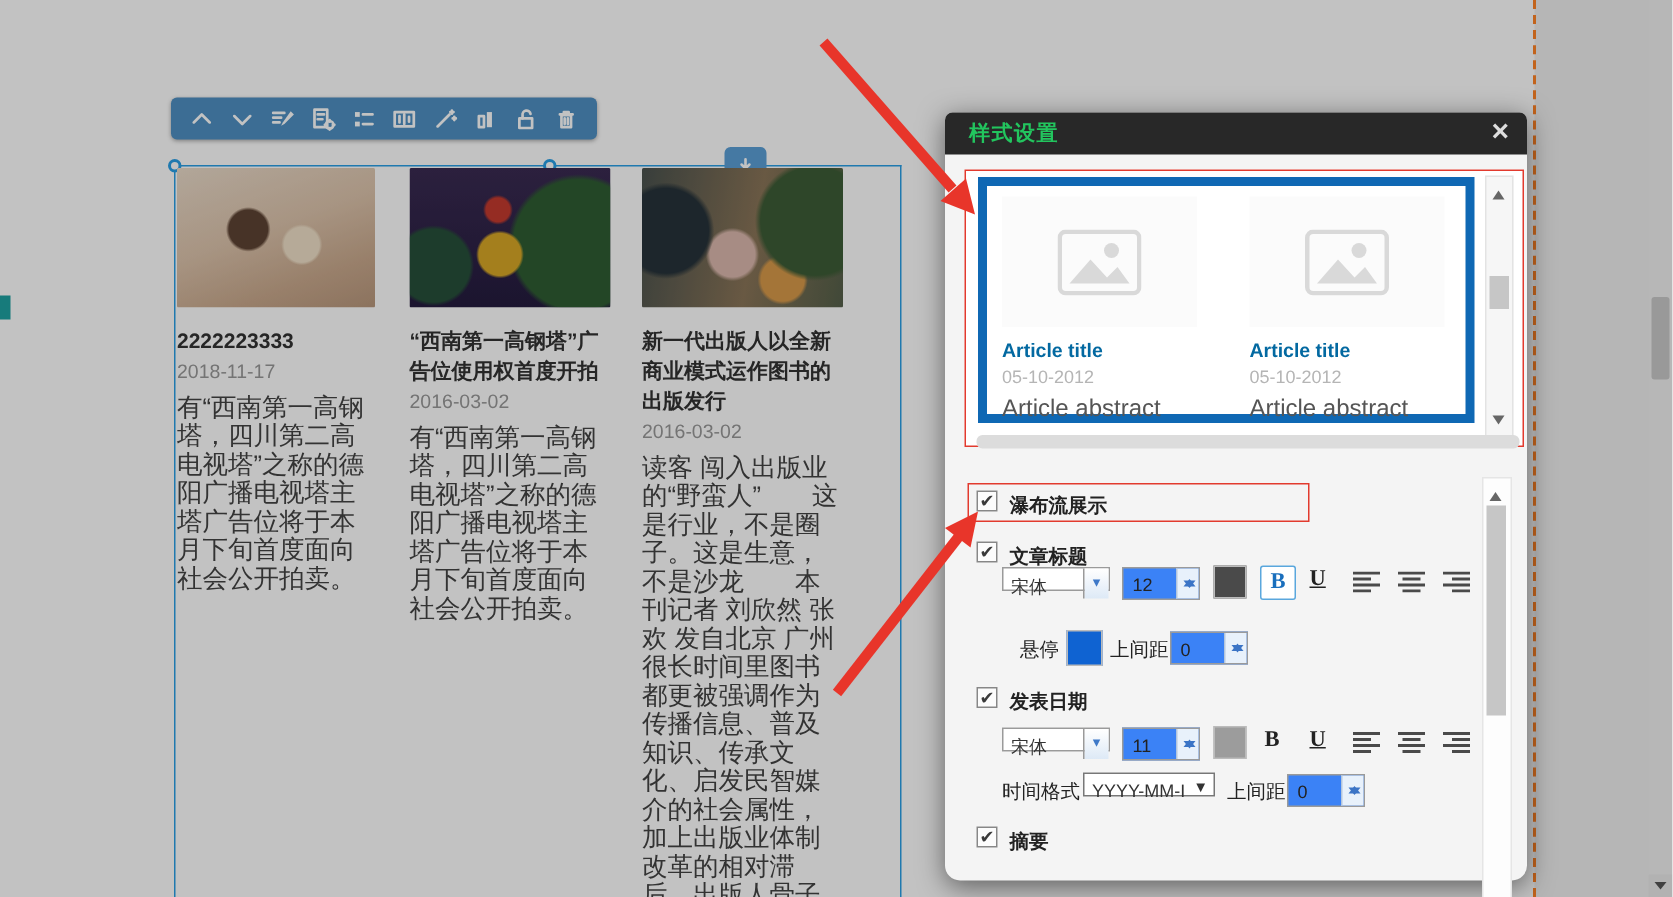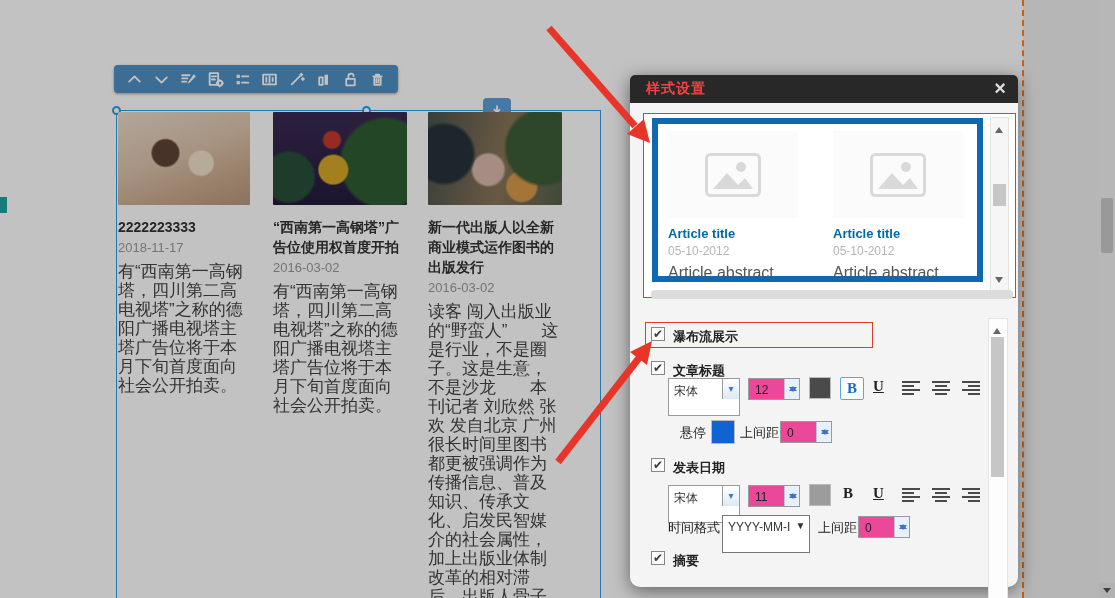--- a/index.html
+++ b/index.html
@@ -61,21 +61,21 @@
   .article .a-abstract { margin-top:7px; font-size:17px; line-height:19px; color:#444; }
 
   
   #dim { left:0; top:0; width:1115px; height:598px; background:rgba(0,0,0,.24); z-index:40; }
 
   
   #panel { left:630px; top:75px; width:388px; height:512px; background:#f4f4f4;
     border-radius:5px 5px 10px 10px; box-shadow:0 4px 18px rgba(0,0,0,.5); z-index:50; }
   #panel-header { position:absolute; left:0; top:0; width:388px; height:28px; background:#282828;
     border-radius:5px 5px 0 0; display:flex; align-items:center; }
-  #panel-title { margin-left:16px; color:#ef4444; font-size:14px; font-weight:bold; letter-spacing:1px; }
+  #panel-title { margin-left:16px; color:#22c55e; font-size:14px; font-weight:bold; letter-spacing:1px; }
   #panel-close { position:absolute; right:12px; top:2px; color:#ddd; font-size:20px; font-weight:bold; cursor:pointer; }
 
   
   #preview-wrap { position:absolute; left:13px; top:38px; width:373px; height:185px;
     background:#fff; border:1px solid #e23a2e; }
   #preview-box { position:absolute; left:8px; top:4px; width:331px; height:164px;
     border:6px solid #0f68b4; background:#fff; }
   .p-card { position:absolute; top:7px; width:130px; }
   #p-card-1 { left:10px; } #p-card-2 { left:175px; }
   .p-img { width:130px; height:87px; background:#fbfbfb; display:flex; align-items:center; justify-content:center; }
@@ -94,25 +94,25 @@
   #settings-scroll { right:10px; top:243px; width:20px; height:335px; background:#fdfdfd; border:1px solid #e5e5e5; }
   #settings-scroll .mthumb { top:18px; height:140px; }
 
   
   .chk { position:absolute; width:14px; height:14px; background:#fcfcfc; border:1px solid #878787;
     font-size:12px; line-height:12px; text-align:center; color:#3a3a3a; cursor:pointer; }
   .lbl { position:absolute; font-size:13px; color:#222; }
   .red-box { position:absolute; border:1px solid #e23a2e; }
   #waterfall-redbox { left:15px; top:247px; width:228px; height:26px; }
 
-  .select { position:absolute; height:38px; background:#fff; border:1px solid #9a9a9a; font-size:12px; color:#333; }
+  .select { position:absolute; height:16px; background:#fff; border:1px solid #9a9a9a; font-size:12px; color:#333; }
   .select .val { position:absolute; left:5px; top:4px; }
   .select .dd { position:absolute; right:0; top:0; width:17px; height:20px; border-left:1px solid #9a9a9a;
     background:linear-gradient(#fff,#dde9f6); color:#3f79c8; font-size:10px; text-align:center; line-height:20px; cursor:pointer; }
-  .spinner { position:absolute; width:52px; height:22px; background:#ec4899; border:1px solid #9a9a9a; }
+  .spinner { position:absolute; width:52px; height:22px; background:#3b82f6; border:1px solid #9a9a9a; }
   .spinner .val { position:absolute; left:6px; top:4px; font-size:12px; color:#222; }
   .spinner .btns { position:absolute; right:0; top:0; width:15px; height:20px; background:#e8f1fb; border-left:1px solid #b3c6dd; cursor:pointer; }
   .spinner .btns:before { content:""; position:absolute; left:3.5px; top:3px; border:4px solid transparent; border-bottom:5px solid #3b74c6; }
   .spinner .btns:after  { content:""; position:absolute; left:3.5px; bottom:3px; border:4px solid transparent; border-top:5px solid #3b74c6; }
   .swatch { position:absolute; width:22px; height:22px; border:1px solid #bbb; cursor:pointer; }
   .btn-b { position:absolute; width:24px; height:23px; background:#fff; border:1px solid #5aa7dd; border-radius:2px;
     font-family:"Liberation Serif",serif; font-weight:bold; font-size:15px; color:#1a6fbd; text-align:center; line-height:21px; cursor:pointer; }
   .btn-plain { position:absolute; font-family:"Liberation Serif",serif; font-weight:bold; font-size:15px; color:#222; cursor:pointer; }
   .u-line { text-decoration:underline; }
   .align-icon { position:absolute; width:18px; height:14px; cursor:pointer; }

